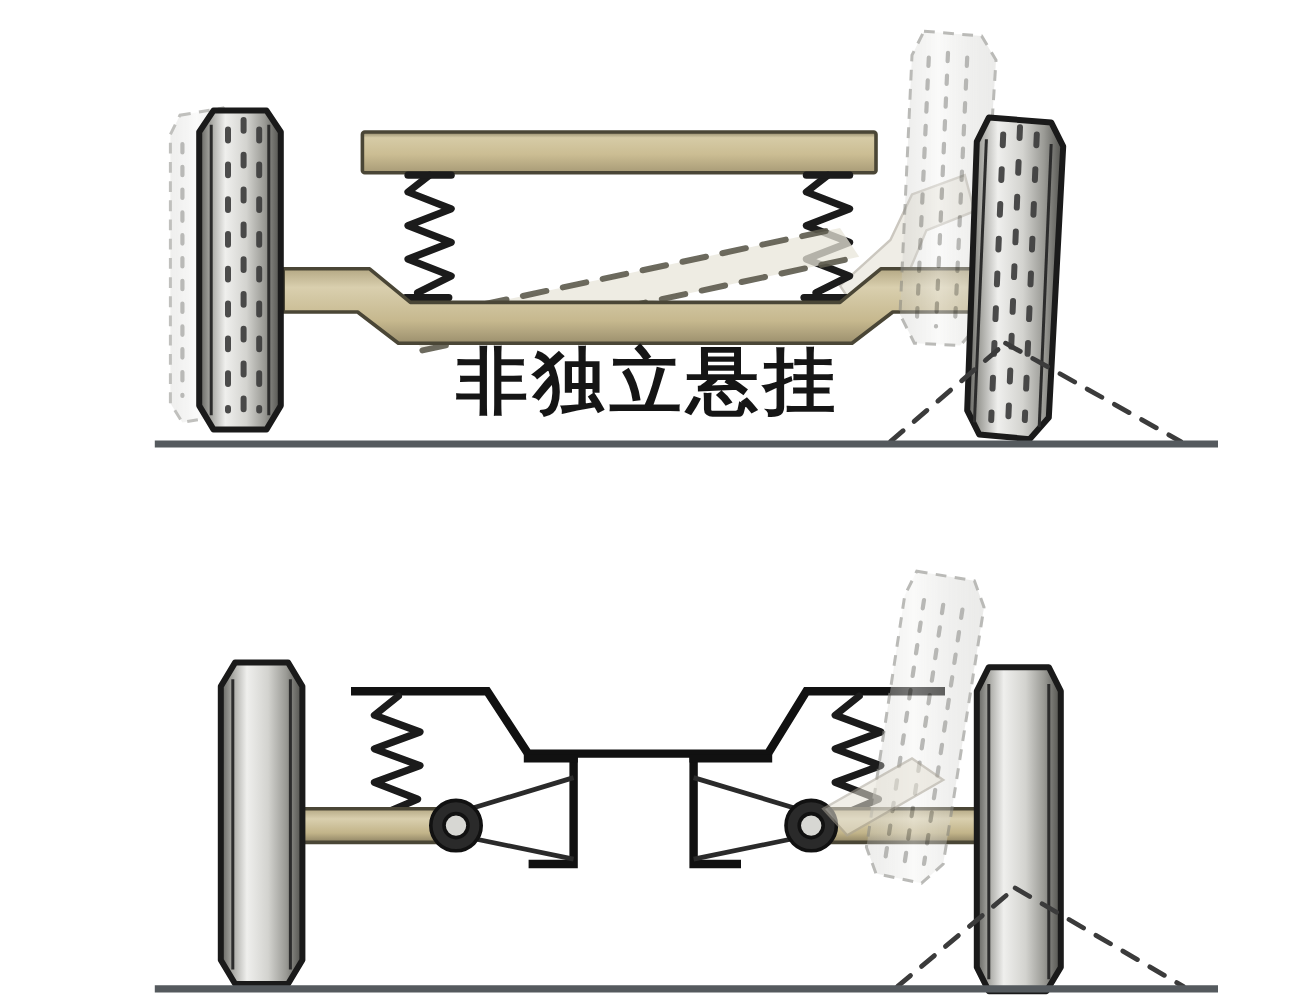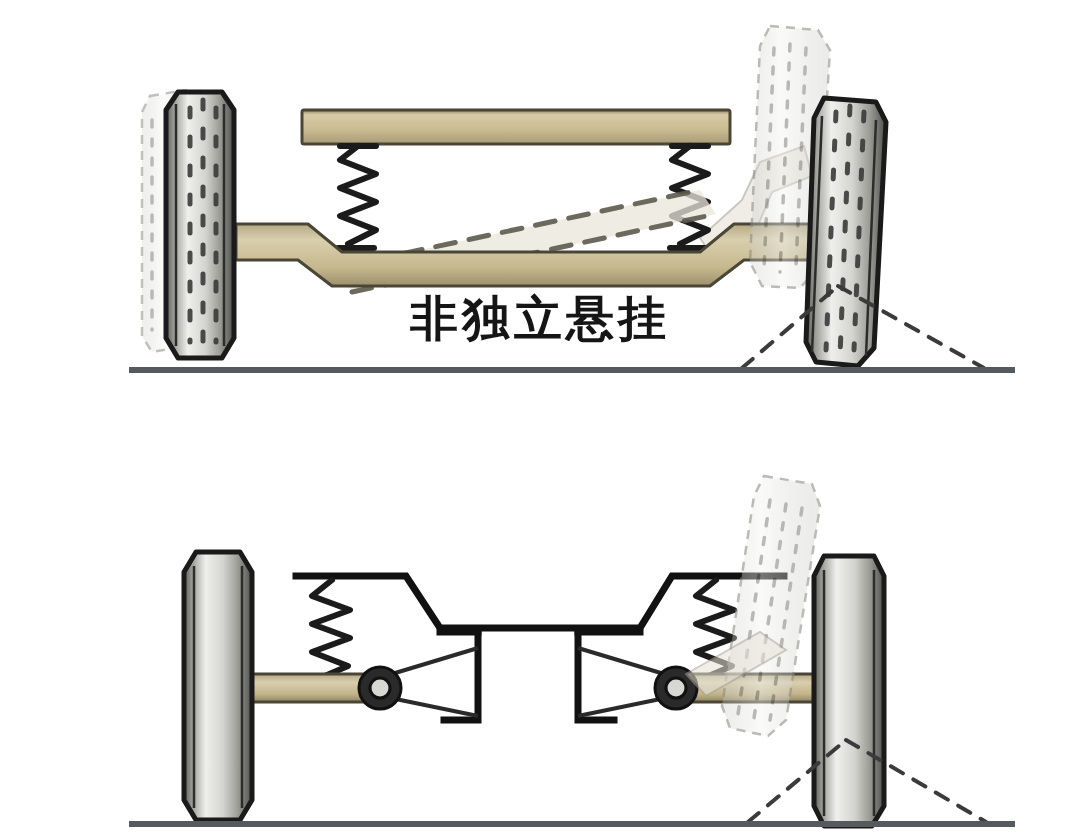--- a/index.html
+++ b/index.html
@@ -41,21 +41,21 @@
     text-align: center;
     font-family: "DejaVu Sans", "Liberation Sans", sans-serif;
     font-weight: 700;
     color: #151515;
     letter-spacing: 4px;
     white-space: nowrap;
     user-select: none;
   }
   #caption-top {
     top: 288px;
-    font-size: 48px;
+    font-size: 60px;
     line-height: 60px;
   }
   .caption-inner { display: inline-block; }
 </style>
 </head>
 <body>
 
 <div id="page">
 
   <div class="panel" id="panel-top">

